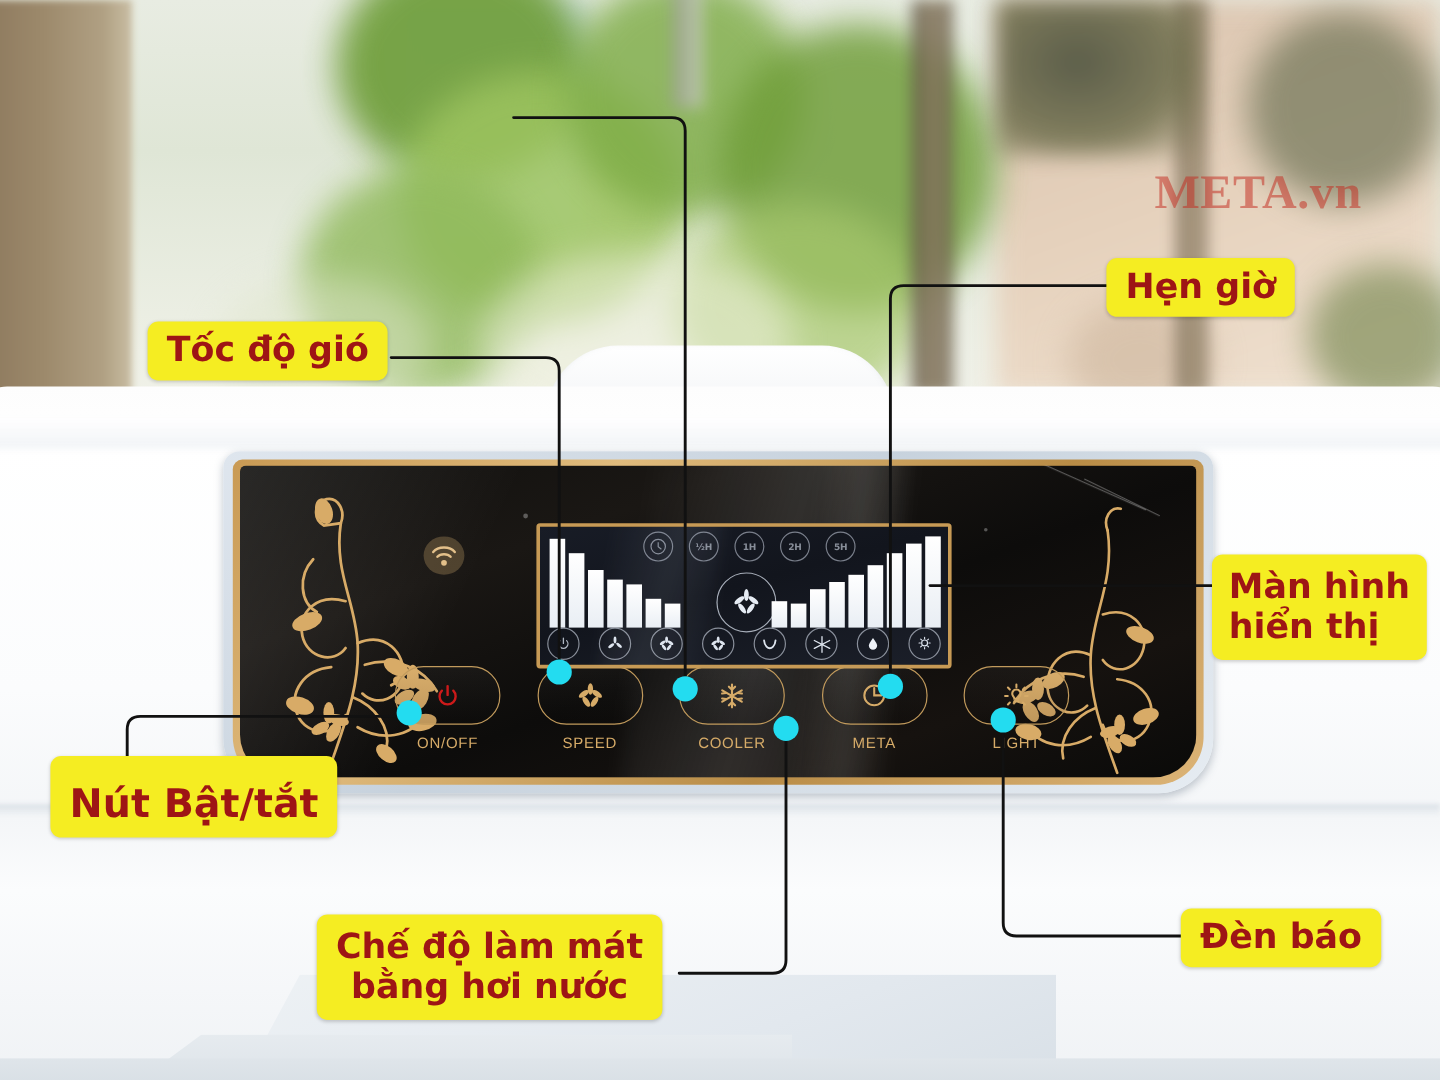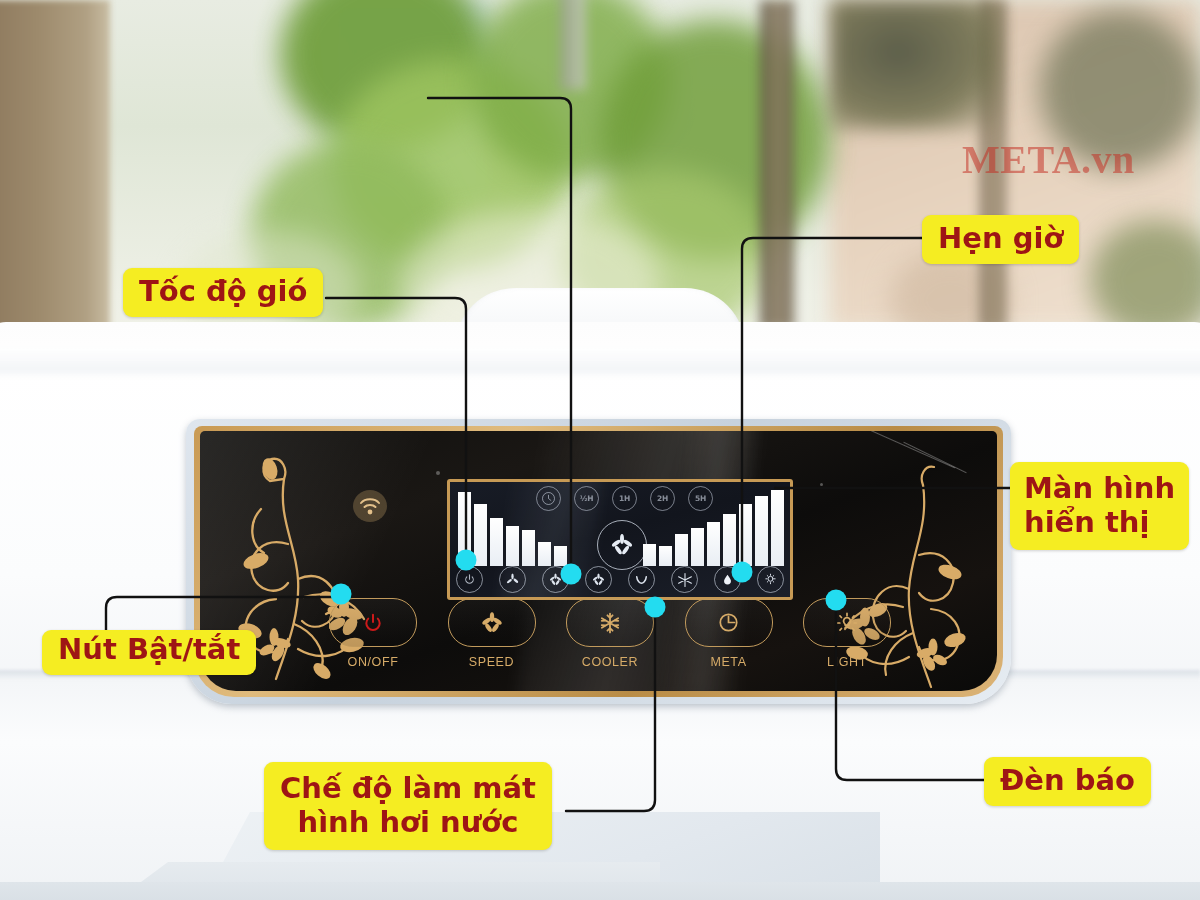--- a/index.html
+++ b/index.html
@@ -51,21 +51,20 @@
   .bevel2{position:absolute;left:80px;top:540px;width:600px;height:80px;
     background:linear-gradient(180deg,#e6ebef,#d4dce3);
     clip-path:polygon(18% 0%,100% 0%,100% 100%,0% 100%);}
 
   
   .panel-bezel{
     position:absolute;left:186px;top:76px;width:825px;height:285px;
     background:linear-gradient(145deg,#dfe6ee,#c7d2dd 45%,#e6ecf2);
     border-radius:14px 14px 46px 46px;
     box-shadow:0 3px 7px rgba(120,134,148,.45);
-    margin-top:43px;
   }
   .panel-gold{
     position:absolute;left:8px;top:7px;right:8px;bottom:7px;
     background:linear-gradient(135deg,#c99a54,#e0bb7d 30%,#b98c46 65%,#dcb477);
     border-radius:8px 8px 40px 40px;
   }
   .panel-black{
     position:absolute;left:6px;top:5px;right:6px;bottom:6px;
     background:
       linear-gradient(115deg,rgba(255,255,255,.10) 0%,rgba(255,255,255,0) 26%),
@@ -496,20 +495,20 @@
   <div class="dot" style="left:836px;top:600px;"></div>
 
 
   <div class="callout" style="left:123px;top:268px;font-size:29px;padding:8px 16px 10px;">Tốc độ gió</div>
 
   <div class="callout" style="left:922px;top:215px;font-size:29px;padding:8px 16px 10px;">Hẹn giờ</div>
 
   <div class="callout" style="left:1010px;top:462px;font-size:29px;padding:9px 14px 11px;line-height:1.18;">Màn hình
 hiển thị</div>
 
-  <div class="callout" style="left:42px;top:630px;font-size:29px;padding:4px 16px 10px;">Nút Bật/tắt</div>
+  <div class="callout" style="left:42px;top:630px;font-size:33px;padding:23px 16px 10px;">Nút Bật/tắt</div>
 
   <div class="callout" style="left:264px;top:762px;font-size:29px;padding:9px 16px 11px;line-height:1.18;text-align:center;">Chế độ làm mát
-hình hơi nước</div>
+bằng hơi nước</div>
 
   <div class="callout" style="left:984px;top:757px;font-size:29px;padding:8px 16px 10px;">Đèn báo</div>
 
 </div>
 
 </body></html>

